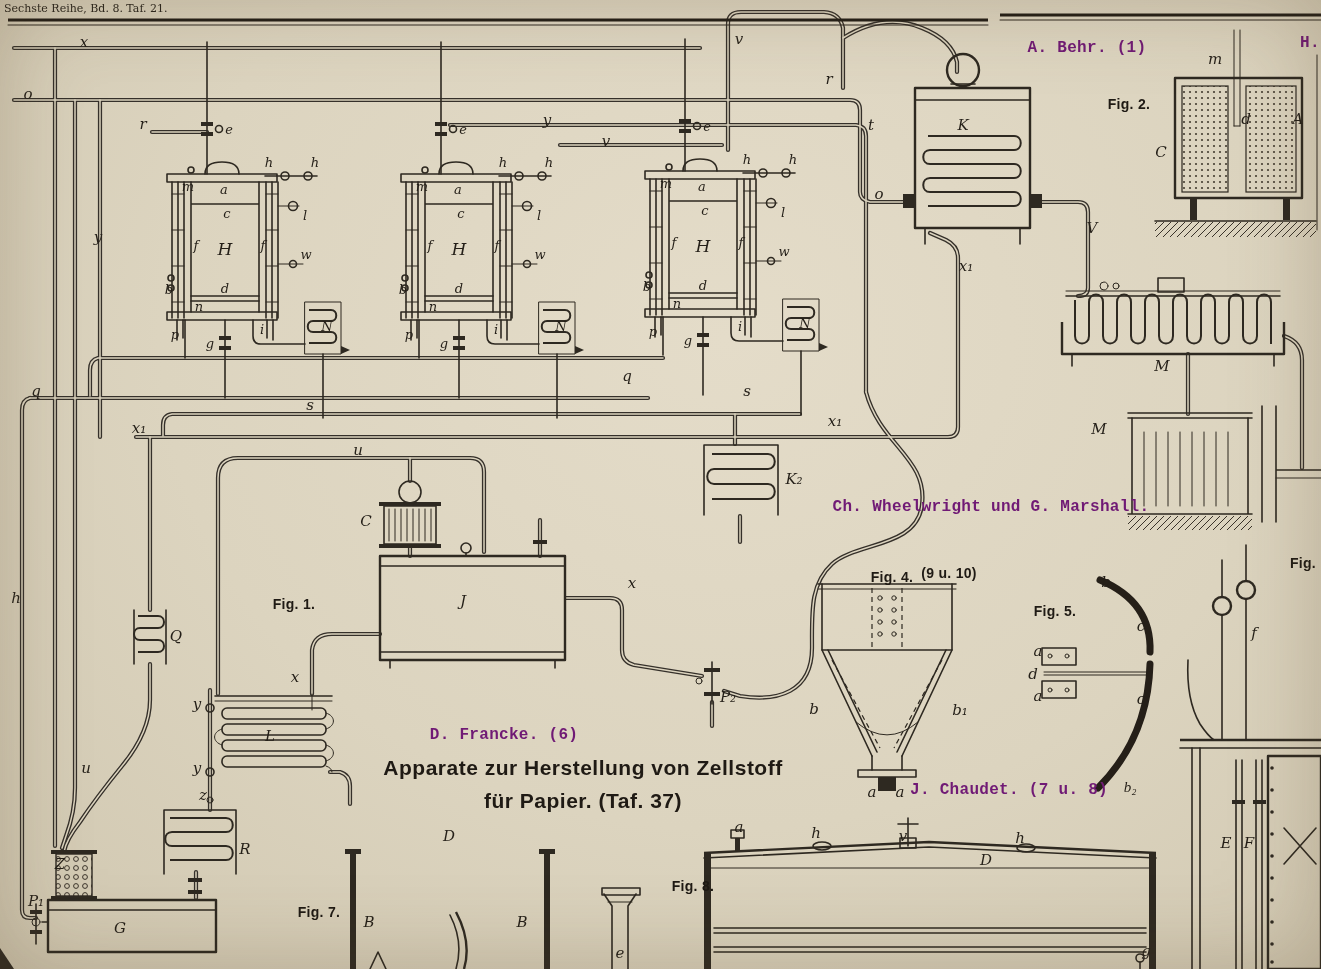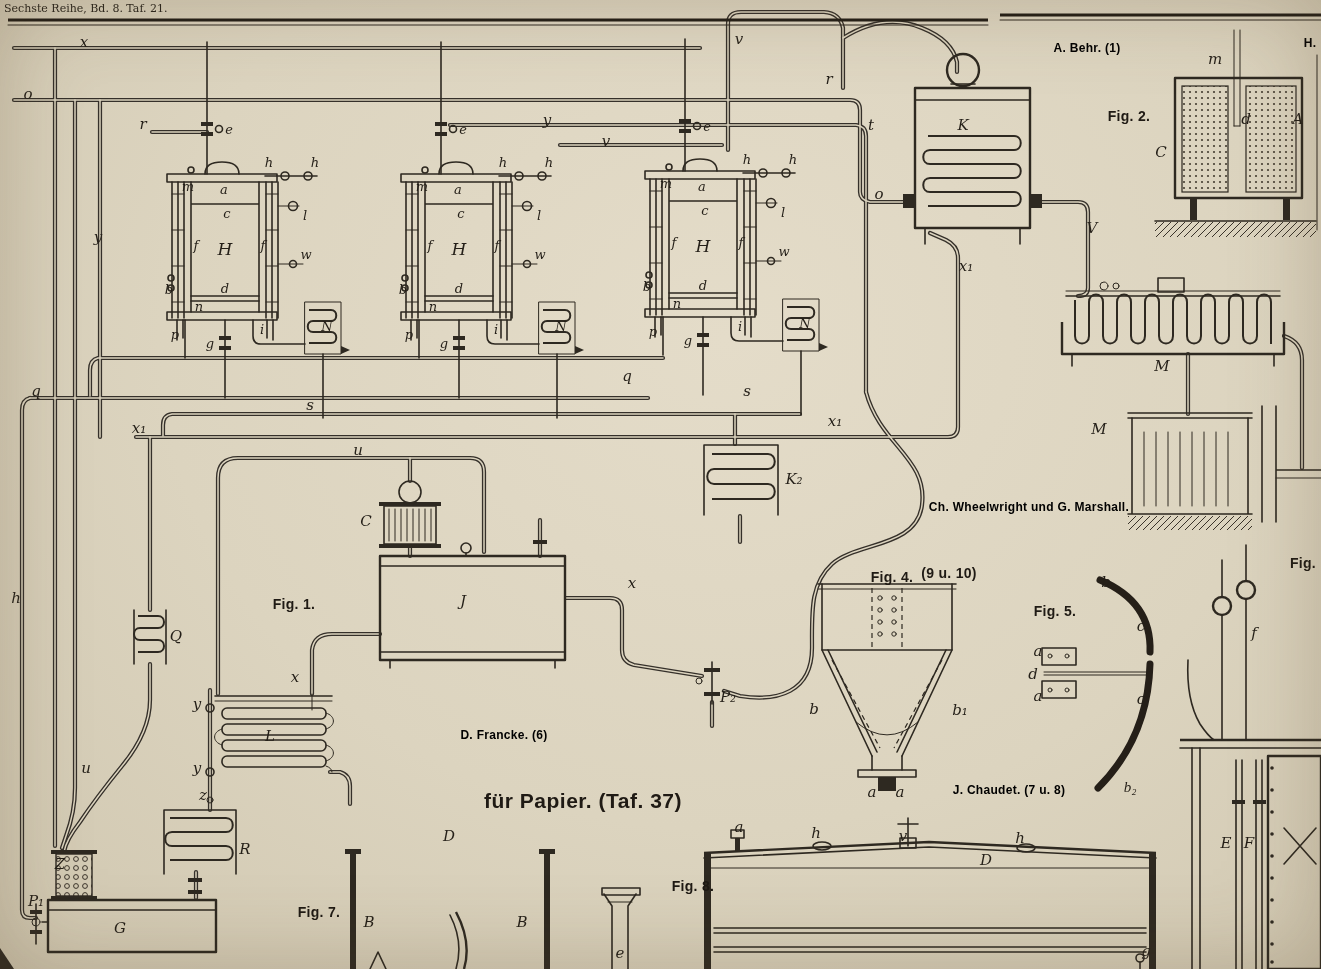--- a/index.html
+++ b/index.html
@@ -30,21 +30,21 @@
 
   
   .dt{font-family:"DejaVu Serif",serif;font-style:italic;font-size:13px;fill:#241f18;text-anchor:middle}
   .dtH{font-size:17px}
 
   
   .ann-layer{position:absolute;inset:0;pointer-events:none}
   .ann{position:absolute;transform:translate(-50%,-50%);color:#241f18;white-space:nowrap}
   .lbl{font-family:"DejaVu Serif",serif;font-style:italic;font-size:15px}
   .fig{font-family:"Liberation Sans",sans-serif;font-weight:700;font-size:14px;color:#1f1a14;letter-spacing:.3px}
-  .fig-lg{font-family:Liberation Sans, sans-serif;font-weight:700;font-size:12px;color:#000000;letter-spacing:.3px}
+  .fig-lg{font-family:Liberation Mono, monospace;font-weight:700;font-size:16px;color:#701a75;letter-spacing:.3px}
   .title{font-family:"Liberation Sans",sans-serif;font-weight:700;font-size:21px;color:#1f1a14;letter-spacing:.5px}
   .corner{transform:none;font-family:"DejaVu Serif",serif;font-size:11px;color:#2a251d}
 </style>
 </head>
 <body>
 
 <div class="plate">
 <svg width="1321" height="969" viewBox="0 0 1321 969">
   <defs>
     <pattern id="dots" width="6" height="6" patternUnits="userSpaceOnUse">
@@ -347,25 +347,26 @@
     <path class="rule" d="M1000,15 H1321"></path>
     <path class="ln thin" d="M1000,20 H1321"></path>
     <path class="fill" d="M0,948 L14,969 L0,969 Z"></path>
   </g>
 </svg>
 
 <div class="ann-layer">
       <span class="ann corner" style="left: 4px; top: 2px;">Sechste Reihe, Bd. 8. Taf. 21.</span>
       <span class="ann fig-lg" style="left: 1087px; top: 48px;">A. Behr. (1)</span>
       <span class="ann fig-lg" style="left: 1310px; top: 43px;">H.</span>
-      <span class="ann fig" style="left: 1129px; top: 116px; text-align: center;">Fig. 2.</span>
-      <span class="ann fig-lg" style="left: 991px; top: 507px; margin-left: 38px;">Ch. Wheelwright und G. Marshall.</span>
+      <span class="ann fig" style="left: 1129px; top: 104px; text-align: center;">Fig. 2.</span>
+      <span class="ann fig-lg" style="left: 991px; top: 507px;">Ch. Wheelwright und G. Marshall.</span>
       <span class="ann fig" style="left: 949px; top: 529px; margin-top: 44px;">(9 u. 10)</span>
       <span class="ann fig" style="left: 294px; top: 604px;">Fig. 1.</span>
       <span class="ann fig-lg" style="left: 504px; top: 735px;">D. Francke. (6)</span>
+      <span class="ann title" style="left: 583px; top: 768px;">Apparate zur Herstellung von Zellstoff</span>
       <span class="ann title" style="left: 583px; top: 801px;">für Papier. (Taf. 37)</span>
       <span class="ann fig-lg" style="left: 1009px; top: 790px;">J. Chaudet. (7 u. 8)</span>
       <span class="ann fig" style="left: 884px; top: 577px; padding-left: 16px;">Fig. 4.</span>
       <span class="ann fig" style="left: 1055px; top: 611px;">Fig. 5.</span>
       <span class="ann fig" style="left: 319px; top: 912px;">Fig. 7.</span>
       <span class="ann fig" style="left: 662px; top: 886px; margin-left: 31px;">Fig. 8.</span>
       <span class="ann fig" style="left: 1303px; top: 563px;">Fig.</span>
       <span class="ann lbl" style="left: 84px; top: 42px;">x</span>
       <span class="ann lbl" style="left: 28px; top: 94px;">o</span>
       <span class="ann lbl" style="left: 143px; top: 124px;">r</span>

